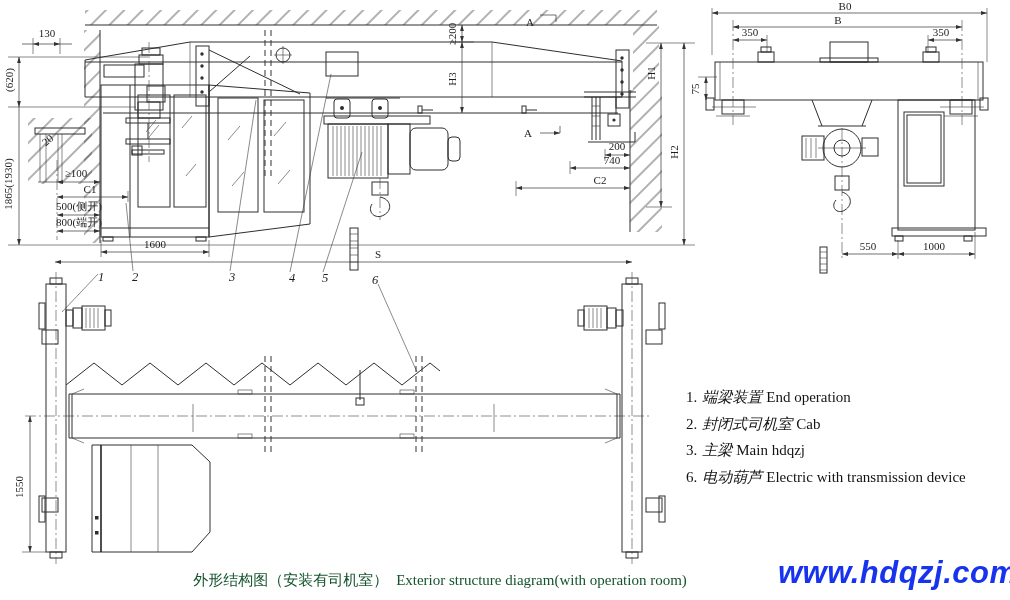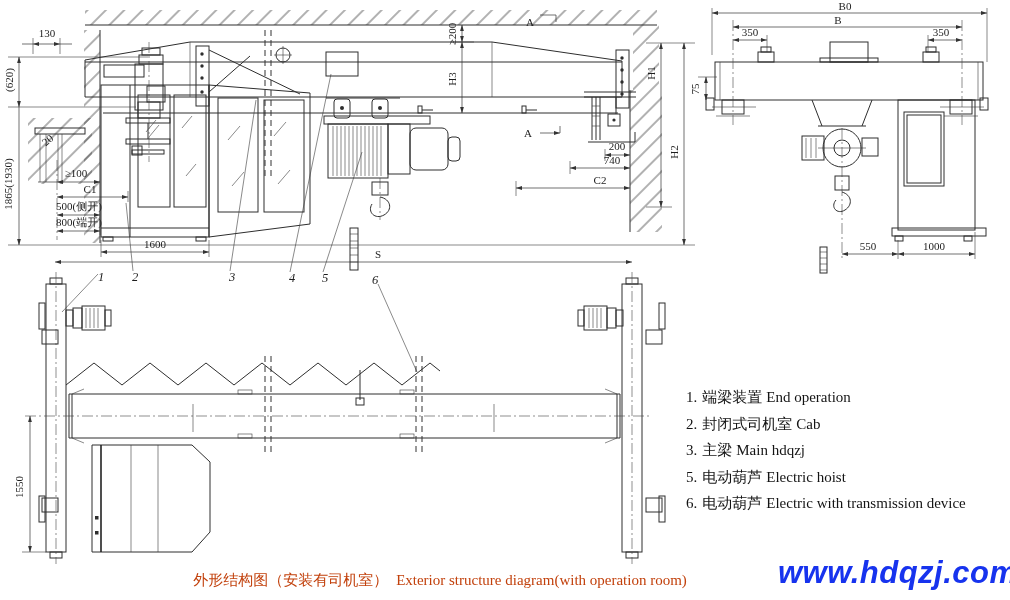--- a/index.html
+++ b/index.html
@@ -11,23 +11,23 @@
   .thk{stroke:#222;stroke-width:1.6;fill:none;}
   .cl{stroke:#444;stroke-width:.6;fill:none;stroke-dasharray:11 3 2 3;}
   .sec{stroke:#333;stroke-width:1;fill:none;stroke-dasharray:6 4;}
   .dim{stroke:#333;stroke-width:.7;fill:none;}
   .fil{fill:#2e2e2e;stroke:none;}
   text.d{font-family:"Liberation Serif",serif;font-size:11px;fill:#1d1d1d;text-anchor:middle;}
   text.ds{font-family:"Liberation Serif",serif;font-size:11px;fill:#1d1d1d;text-anchor:start;}
   text.ld{font-family:"Liberation Serif",serif;font-size:12.5px;font-style:italic;fill:#1d1d1d;text-anchor:middle;}
   .legend{position:absolute;left:686px;top:384px;width:324px;color:#141414;
           font-size:15px;line-height:26.5px;white-space:nowrap;}
-  .legend .zh{margin:0 4px 0 5px;}
+  .legend .zh{margin:0 4px 0 5px;font-style:italic;}
   .caption{position:absolute;left:140px;top:571px;width:600px;text-align:center;
-           font-size:15px;color:#c2410c;white-space:nowrap;}
+           font-size:15px;color:#14532d;white-space:nowrap;}
   .caption .en{margin-left:8px;}
   .watermark{position:absolute;left:778px;top:555px;font-family:"Liberation Sans",sans-serif;
              font-size:31px;font-weight:700;font-style:italic;letter-spacing:.5px;color:#1733ee;}
 </style>
 </head>
 <body>
 
 <div class="stage">
 
 <svg width="1010" height="600" viewBox="0 0 1010 600">
@@ -431,21 +431,20 @@
       <line class="dim" x1="30" y1="416" x2="30" y2="552" marker-start="url(#arr)" marker-end="url(#arr)"></line>
       <text class="d" transform="rotate(-90 23 487)" x="23" y="487">1550</text>
     </g>
   </g>
 </svg>
 
   <div class="legend">
     <div><span>1.</span><span class="zh">端梁装置</span><span>End operation</span></div>
     <div><span>2.</span><span class="zh">封闭式司机室</span><span>Cab</span></div>
     <div><span>3.</span><span class="zh">主梁</span><span>Main hdqzj</span></div>
-    <div><span>5.</span><span class="zh">电动葫芦</span><span>Electric hoist</span></div>
     <div><span>6.</span><span class="zh">电动葫芦</span><span>Electric with transmission device</span></div>
   </div>
 
   <div class="caption">
     <span>外形结构图（安装有司机室）</span><span class="en">Exterior structure diagram(with operation room)</span>
   </div>
 
   <div class="watermark" style="color: rgb(23, 51, 238);">www.hdqzj.com</div>
 </div>
 

